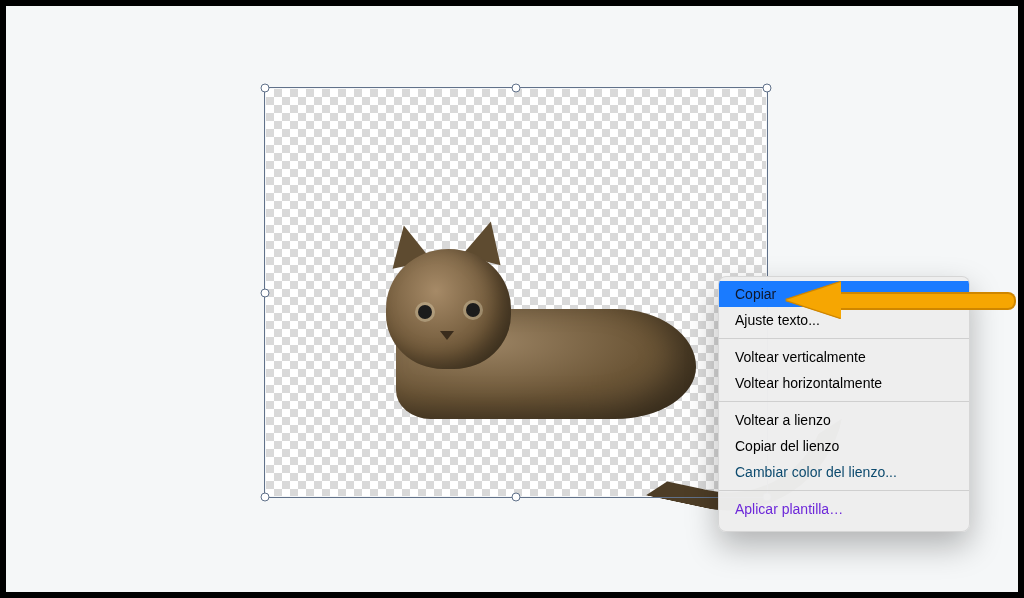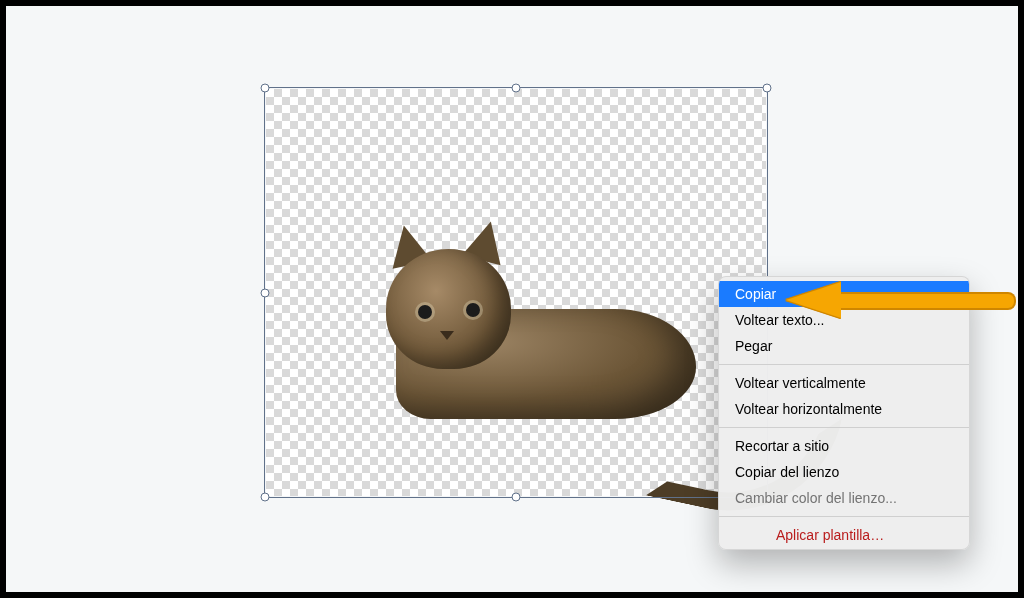--- a/index.html
+++ b/index.html
@@ -138,35 +138,34 @@
     color: #000;
     overflow: hidden;
   }
   .menu .item {
     padding: 3px 16px;
     line-height: 20px;
     white-space: nowrap;
   }
   .menu .item.selected {
     background: #1a7bff;
-    color: #ffffff;
+    color: #0f172a;
   }
   .menu .item.disabled {
-    color: #737373;
+    color: #0c4a6e;
   }
   .menu .sep {
     height: 1px;
     margin: 5px 0;
     background: #cfcfcf;
   }
   
   .menu .item.cut {
-    color: #b91c1c;
-    padding-bottom: 4px;
-    margin-left: 41px;
+    color: #6d28d9;
+    padding-bottom: 12px;
   }
 
   
   .arrow {
     position: absolute;
     left: 780px;
     top: 282px;
     height: 22px;
     width: 230px;
     pointer-events: none;
@@ -217,27 +216,26 @@
       <span class="handle h-ml"></span>
       <span class="handle h-mr"></span>
       <span class="handle h-bl"></span>
       <span class="handle h-bm"></span>
       <span class="handle h-br"></span>
     </div>
   </div>
 
   <div class="menu">
     <div class="item selected">Copiar</div>
-    <div class="item">Voltear texto...</div>
-    <div class="item">Pegar</div>
+    <div class="item">Ajuste texto...</div>
     <div class="sep"></div>
     <div class="item">Voltear verticalmente</div>
     <div class="item">Voltear horizontalmente</div>
     <div class="sep"></div>
-    <div class="item">Recortar a sitio</div>
+    <div class="item">Voltear a lienzo</div>
     <div class="item">Copiar del lienzo</div>
     <div class="item disabled">Cambiar color del lienzo...</div>
     <div class="sep"></div>
     <div class="item cut">Aplicar plantilla…</div>
   </div>
 
   <div class="arrow">
     <span class="shaft"></span>
     <span class="head"></span>
   </div>

